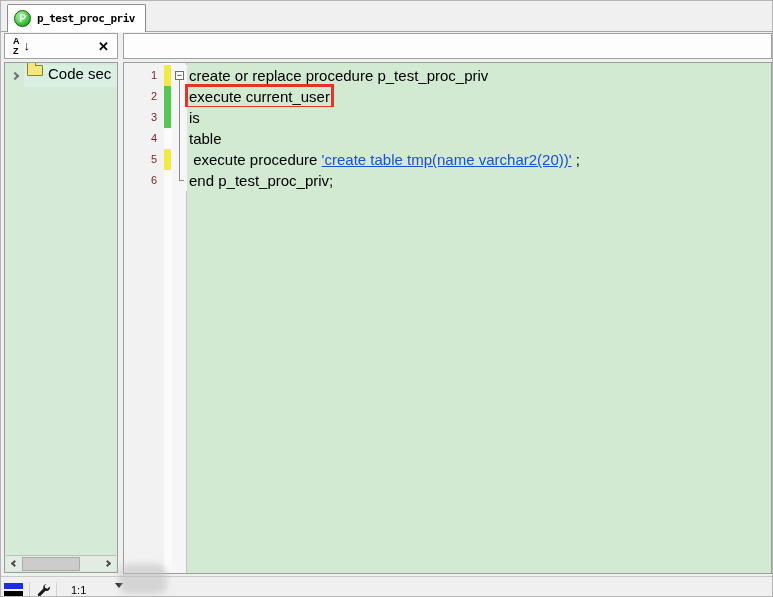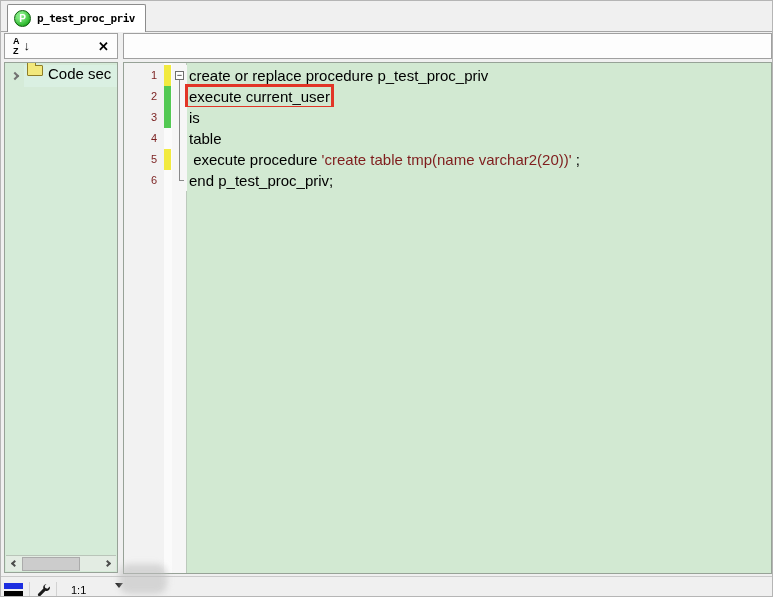--- a/index.html
+++ b/index.html
@@ -81,21 +81,21 @@
   .cod { flex:1; background:#d2e9d2; white-space:pre; font-size:15px;
          line-height:21px; padding-left:2px; color:#000; cursor:text; }
   
   .col-bg { position:absolute; top:0; bottom:0; pointer-events:none; }
   .col-bg.g { left:0; width:40px; background:#f2f2f2; }
   .col-bg.c { left:40px; width:8px; background:#fbfbfb; }
   .col-bg.f { left:48px; width:15px; background:#f6f6f6; border-right:1px solid #bcc9bc; }
   .rows { position:relative; z-index:1; }
 
   .c-keyword { color:#000000; }
-  .c-string  { color:#7f1d1d; }
+  .c-string  { color:#1d4ed8;text-decoration:underline; }
   .c-plain   { color:#000000; }
   .hlbox { outline:3px solid #e23527; outline-offset:1px; }
 
   
   .fold-minus { position:absolute; z-index:2; left:51px; top:8px; width:9px; height:9px;
                 background:#fdfdfd; border:1px solid #6e6e6e; color:#000;
                 font-size:9px; line-height:6px; text-align:center; cursor:pointer; }
   .fold-vline { position:absolute; z-index:2; left:55px; top:17px; width:1px; height:100px; background:#8a8a8a; }
   .fold-foot  { position:absolute; z-index:2; left:55px; top:117px; width:5px; height:1px; background:#8a8a8a; }
 

